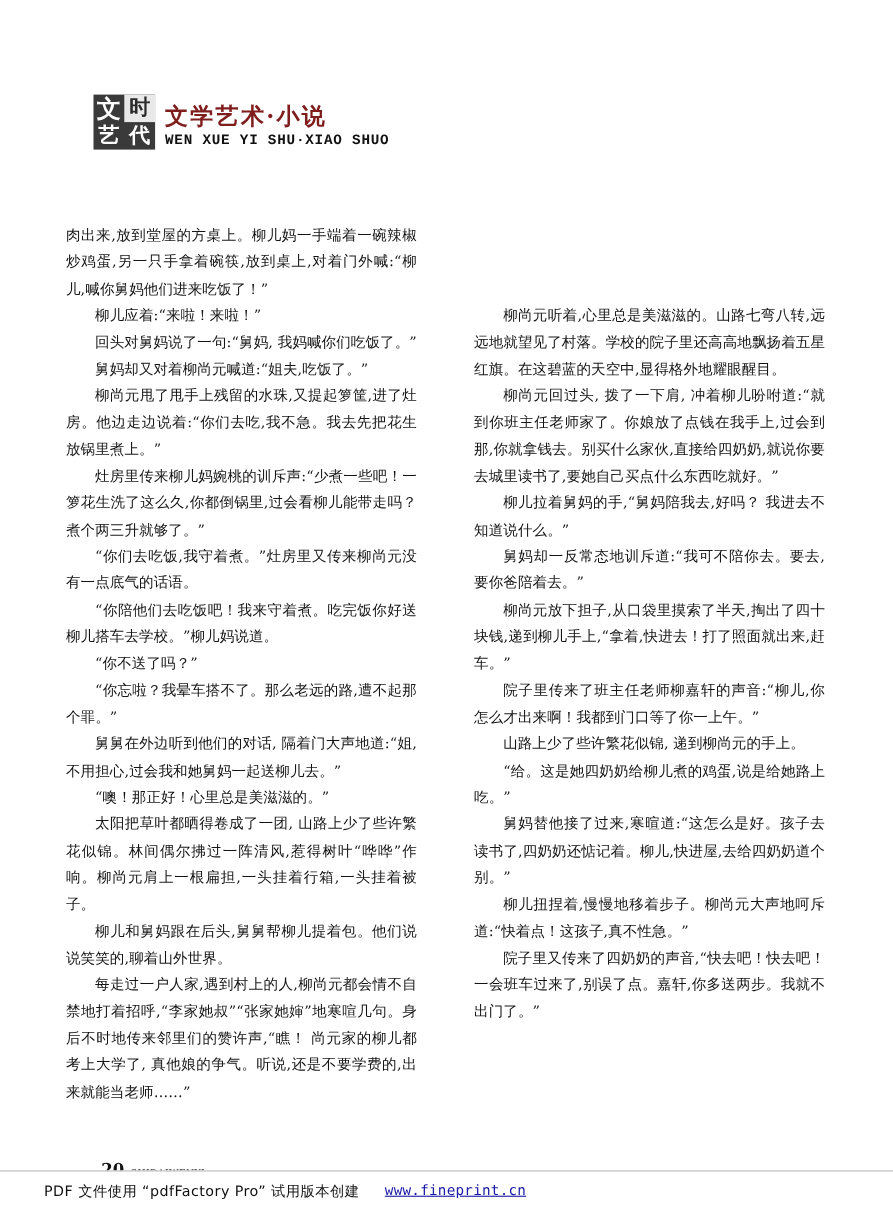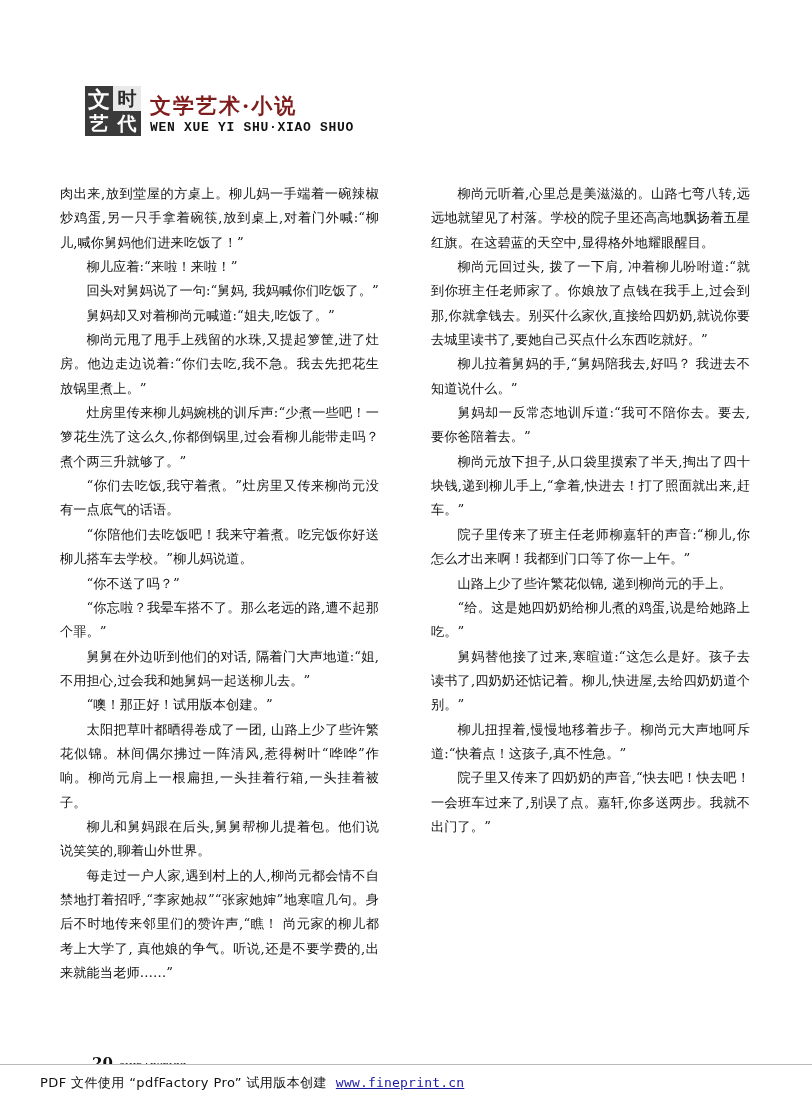--- a/index.html
+++ b/index.html
@@ -86,20 +86,21 @@
 
   
   .columns {
     position: absolute;
     left: 60px;
     top: 182px;
     width: 690px;
     height: 845px;
     display: flex;
     gap: 52px;
+    align-items: center;
   }
   .col {
     width: 319px;
     display: block;
   }
   .col p {
     margin: 0;
     font-family: "DejaVu Serif", "Liberation Serif", serif;
     font-size: 13.2px;
     line-height: 24.35px;
@@ -156,21 +157,21 @@
     font-size: 13px;
     color: #111111;
     letter-spacing: 0.4px;
     white-space: nowrap;
   }
   .watermark-link {
     font-family: "DejaVu Sans Mono", "Liberation Mono", monospace;
     font-size: 13px;
     color: #1a1aa8;
     text-decoration: underline;
-    margin-left: 9px;
+    margin-left: 23px;
     letter-spacing: 0.2px;
     white-space: nowrap;
   }
 </style>
 </head>
 <body>
 
 <div class="page">
 
   <div class="masthead">
@@ -192,21 +193,21 @@
         <p>柳儿应着:“来啦！来啦！”</p>
         <p>回头对舅妈说了一句:“舅妈, 我妈喊你们吃饭了。”</p>
         <p>舅妈却又对着柳尚元喊道:“姐夫,吃饭了。”</p>
         <p>柳尚元甩了甩手上残留的水珠,又提起箩筐,进了灶房。他边走边说着:“你们去吃,我不急。我去先把花生放锅里煮上。”</p>
         <p>灶房里传来柳儿妈婉桃的训斥声:“少煮一些吧！一箩花生洗了这么久,你都倒锅里,过会看柳儿能带走吗？煮个两三升就够了。”</p>
         <p>“你们去吃饭,我守着煮。”灶房里又传来柳尚元没有一点底气的话语。</p>
         <p>“你陪他们去吃饭吧！我来守着煮。吃完饭你好送柳儿搭车去学校。”柳儿妈说道。</p>
         <p>“你不送了吗？”</p>
         <p>“你忘啦？我晕车搭不了。那么老远的路,遭不起那个罪。”</p>
         <p>舅舅在外边听到他们的对话, 隔着门大声地道:“姐,不用担心,过会我和她舅妈一起送柳儿去。”</p>
-        <p>“噢！那正好！试用版本创建。”</p>
+        <p>“噢！那正好！心里总是美滋滋的。”</p>
         <p>太阳把草叶都晒得卷成了一团, 山路上少了些许繁花似锦。林间偶尔拂过一阵清风,惹得树叶“哗哗”作响。柳尚元肩上一根扁担,一头挂着行箱,一头挂着被子。</p>
         <p>柳儿和舅妈跟在后头,舅舅帮柳儿提着包。他们说说笑笑的,聊着山外世界。</p>
         <p>每走过一户人家,遇到村上的人,柳尚元都会情不自禁地打着招呼,“李家她叔”“张家她婶”地寒喧几句。身后不时地传来邻里们的赞许声,“瞧！ 尚元家的柳儿都考上大学了, 真他娘的争气。听说,还是不要学费的,出来就能当老师……”</p>
       </div>
     <div class="col" id="right-col">
         <p>柳尚元听着,心里总是美滋滋的。山路七弯八转,远远地就望见了村落。学校的院子里还高高地飘扬着五星红旗。在这碧蓝的天空中,显得格外地耀眼醒目。</p>
         <p>柳尚元回过头, 拨了一下肩, 冲着柳儿吩咐道:“就到你班主任老师家了。你娘放了点钱在我手上,过会到那,你就拿钱去。别买什么家伙,直接给四奶奶,就说你要去城里读书了,要她自己买点什么东西吃就好。”</p>
         <p>柳儿拉着舅妈的手,“舅妈陪我去,好吗？ 我进去不知道说什么。”</p>
         <p>舅妈却一反常态地训斥道:“我可不陪你去。要去,要你爸陪着去。”</p>
         <p>柳尚元放下担子,从口袋里摸索了半天,掏出了四十块钱,递到柳儿手上,“拿着,快进去！打了照面就出来,赶车。”</p>

